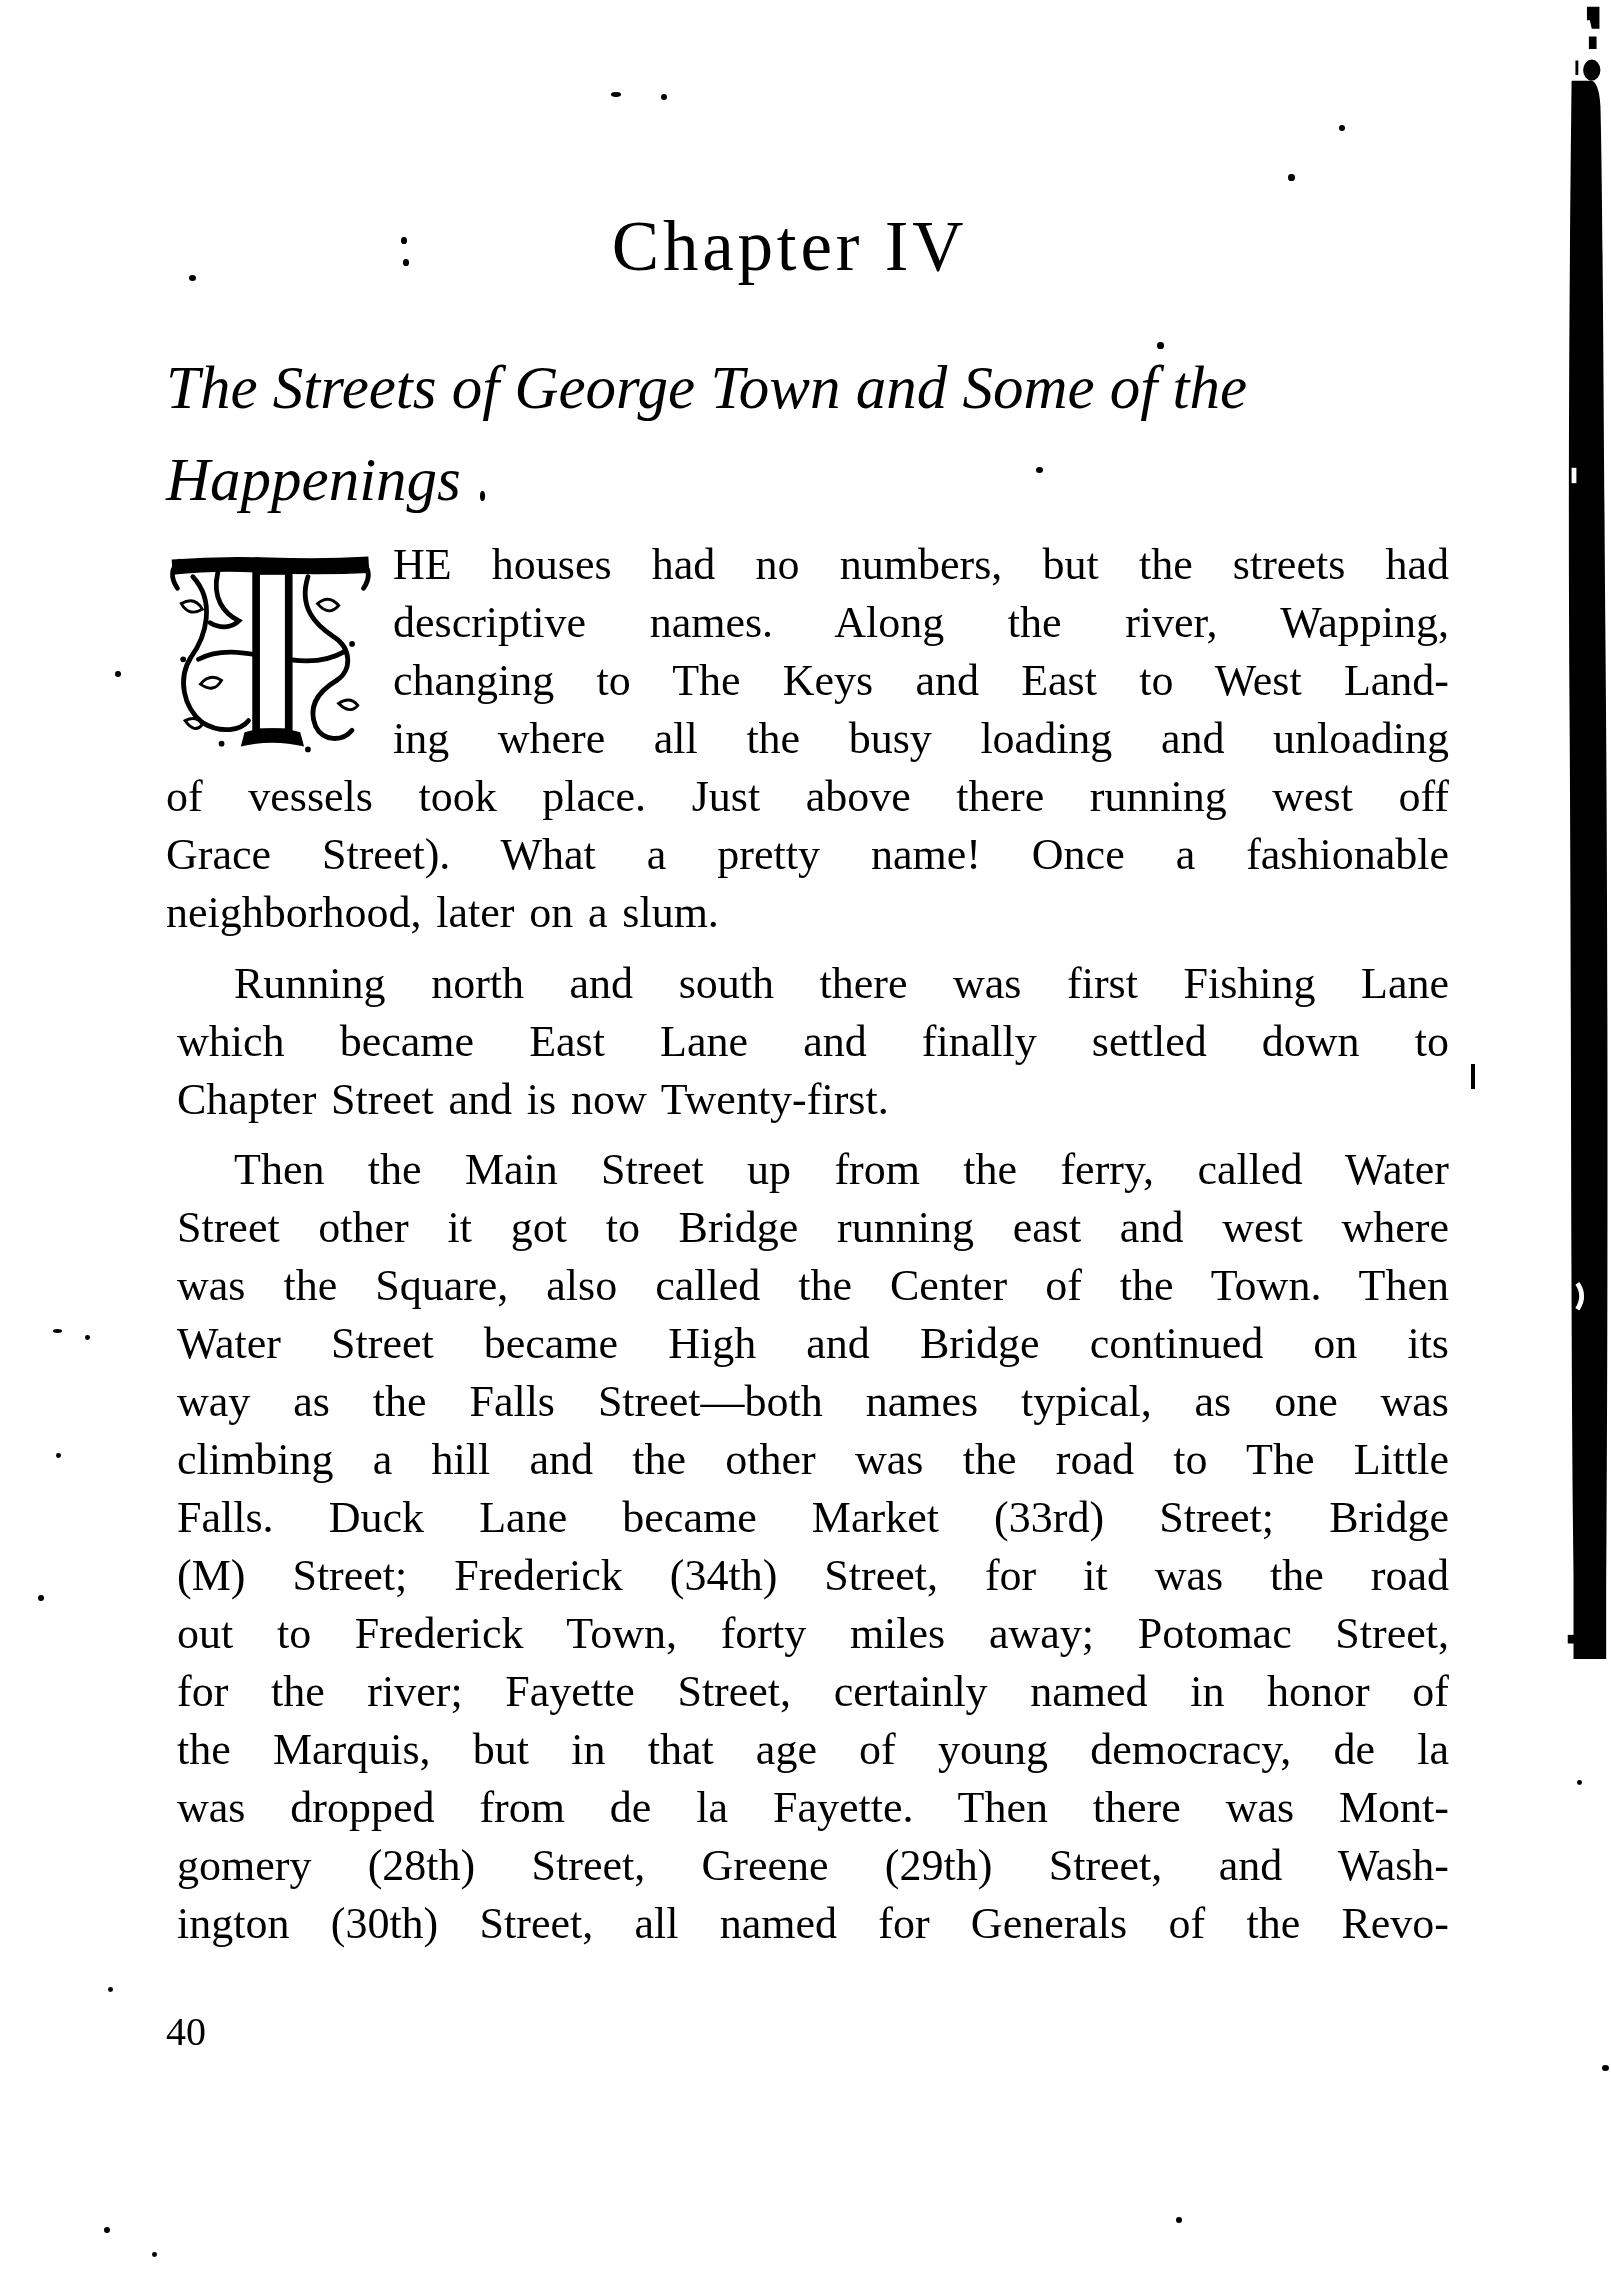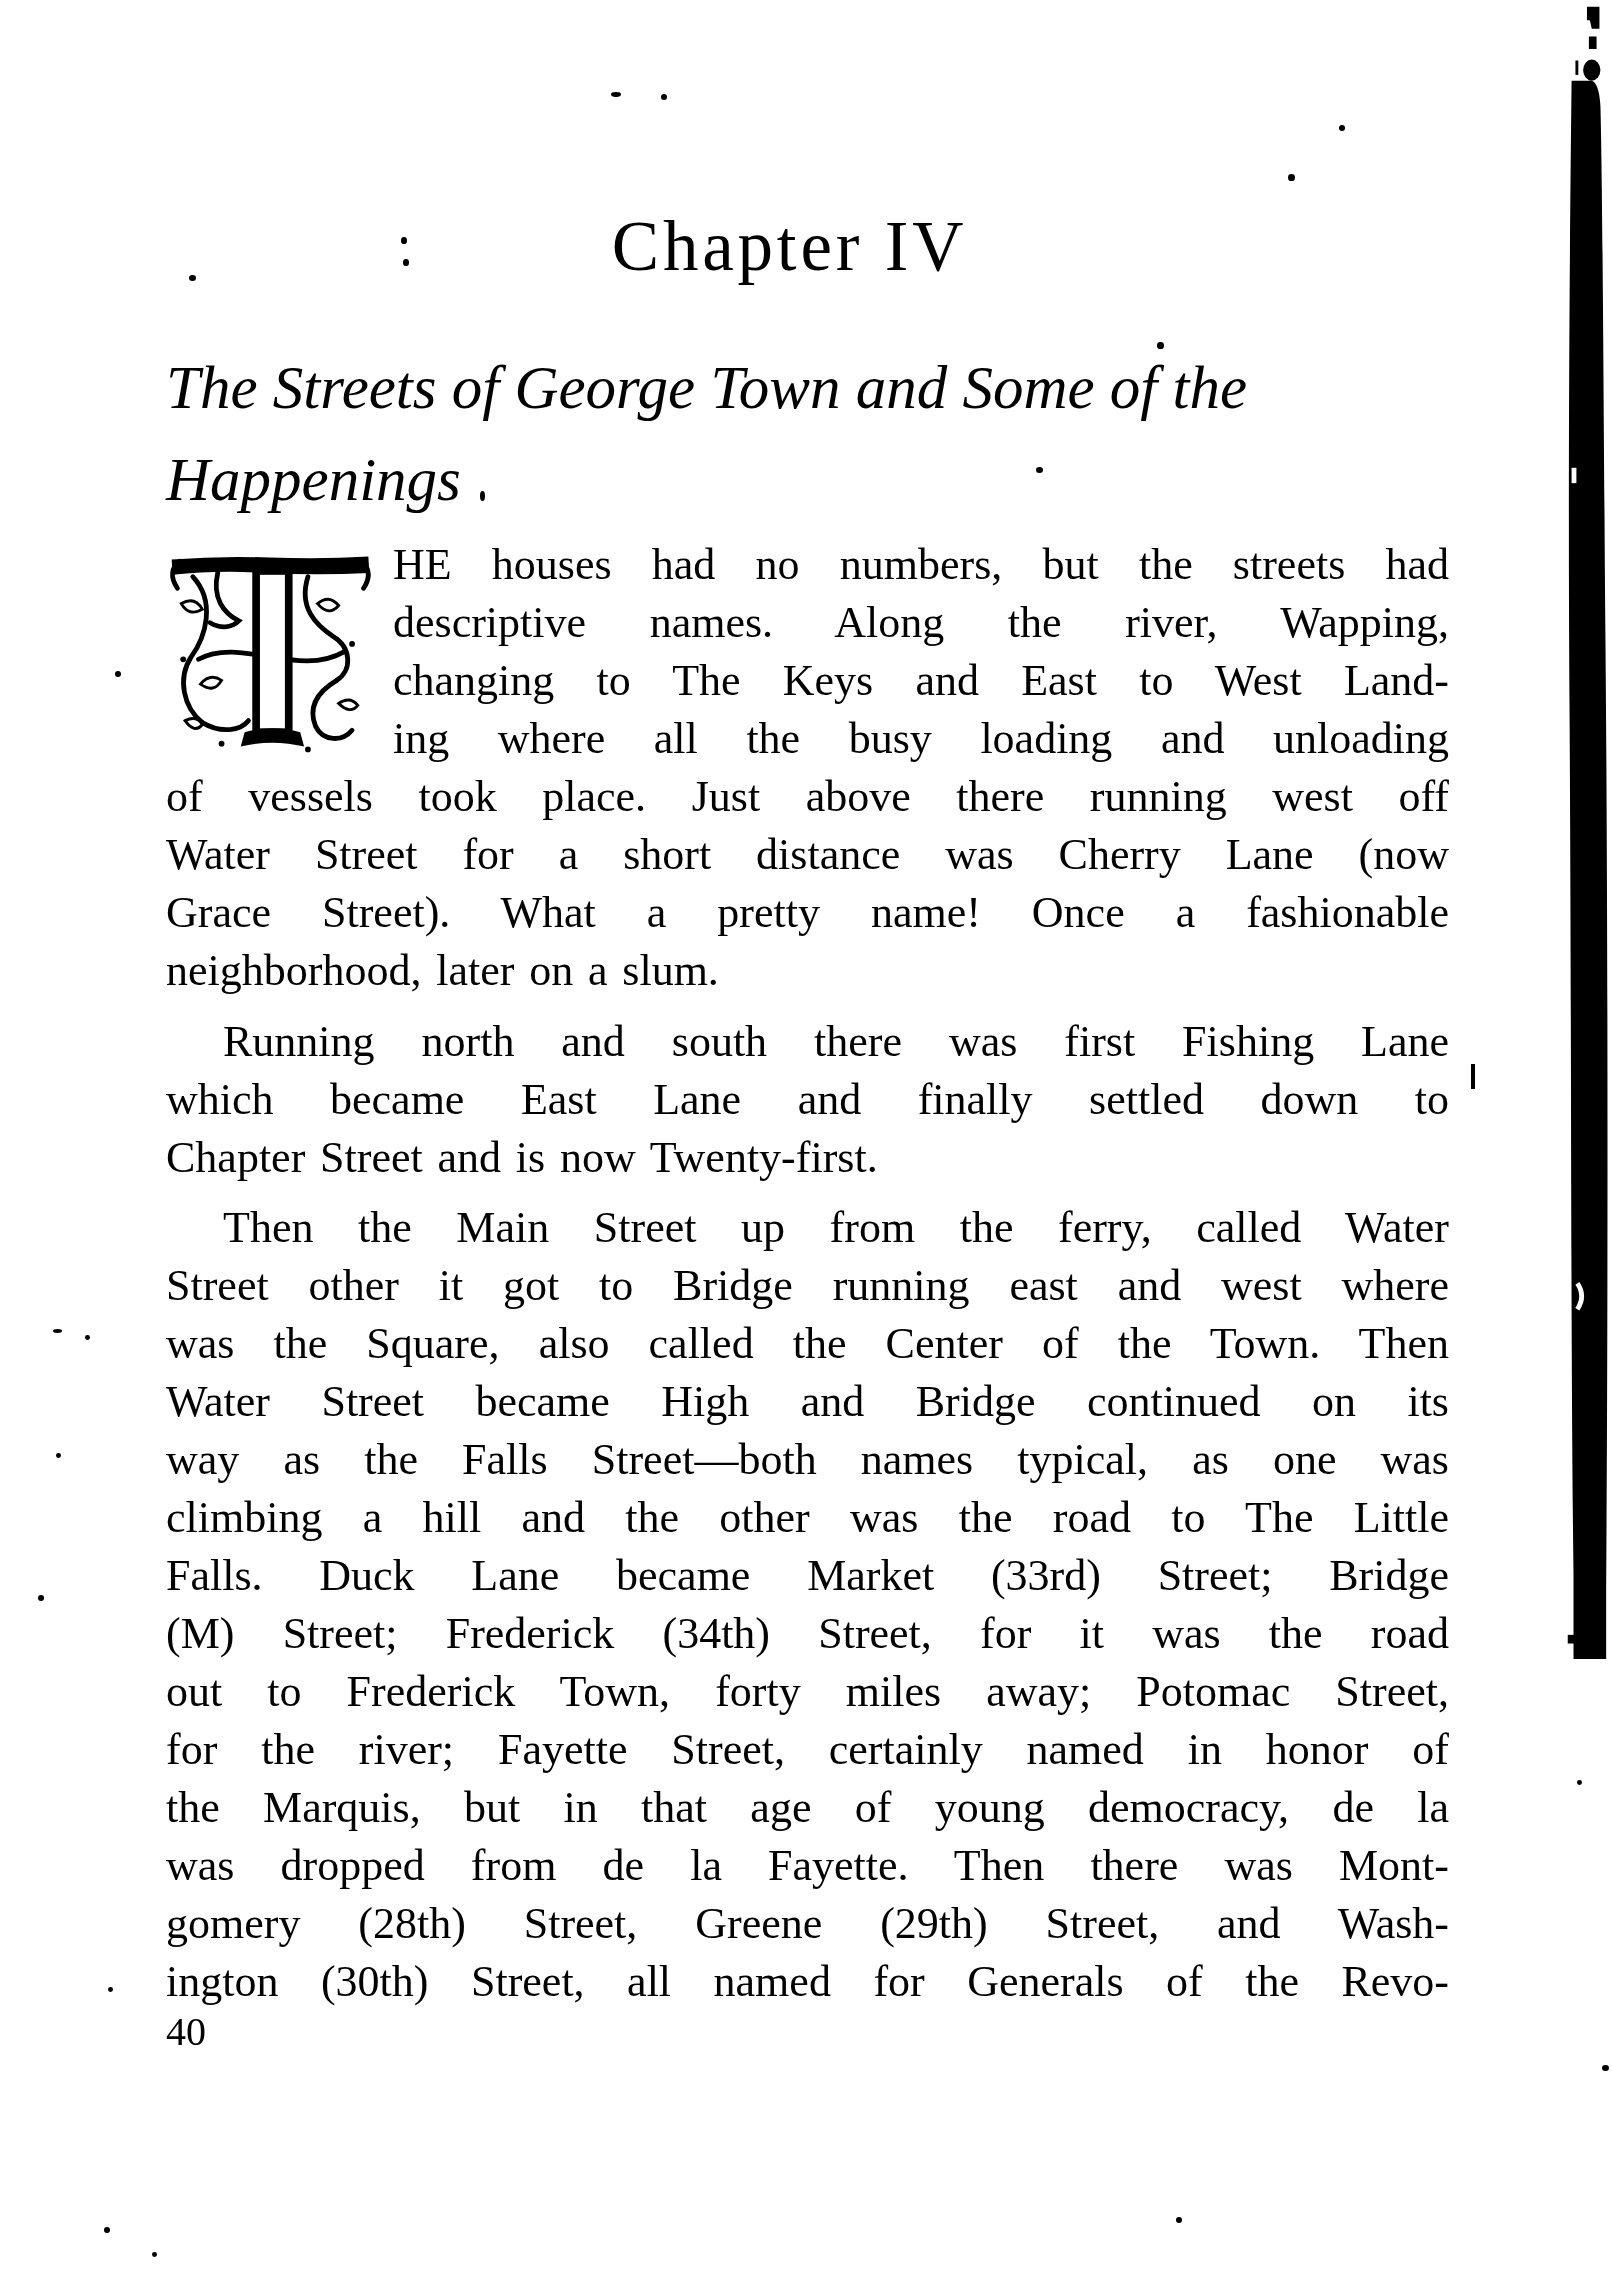--- a/index.html
+++ b/index.html
@@ -16,21 +16,21 @@
   }
   .subtitle {
     position:absolute; left:166px; top:342px; width:1283px;
     text-align:left; font-style:italic; font-size:61px; line-height:92px;
   }
   .bodytext {
     position:absolute; left:166px; top:536px; width:1283px;
     font-size:44px; line-height:58px; word-spacing:3.8px;
   }
   .para { margin:0; }
-  .para + .para { margin-top:12.5px; }
+  .para + .para { margin-top:12.5px;margin-left:11px; }
   .line { text-align:justify; text-align-last:justify; height:58px; overflow:visible; }
   .line.left-last { text-align-last:left; }
   .line.dc { margin-left:227px; }
   .line.indent { text-indent:57px; }
   .dropcap {
     position:absolute; left:-1.9px; top:7.7px; width:213px; height:219px;
   }
   .dropcap .sr { position:absolute; width:1px; height:1px; overflow:hidden; clip-path:inset(50%); }
   .page-number {
     position:absolute; left:166px; top:2008px; width:1283px;
@@ -90,21 +90,20 @@
         </g>
       </svg>
     </div>
 
     <div class="para">
       <div class="line dc">HE houses had no numbers, but the streets had</div>
       <div class="line dc">descriptive names. Along the river, Wapping,</div>
       <div class="line dc">changing to The Keys and East to West Land-</div>
       <div class="line dc">ing where all the busy loading and unloading</div>
       <div class="line">of vessels took place. Just above there running west off</div>
-      <div class="line">Water Street for a short distance was Cherry Lane (now</div>
       <div class="line">Grace Street). What a pretty name! Once a fashionable</div>
       <div class="line left-last">neighborhood, later on a slum.</div>
     </div>
 
     <div class="para">
       <div class="line indent">Running north and south there was first Fishing Lane</div>
       <div class="line">which became East Lane and finally settled down to</div>
       <div class="line left-last">Chapter Street and is now Twenty-first.</div>
     </div>
 

